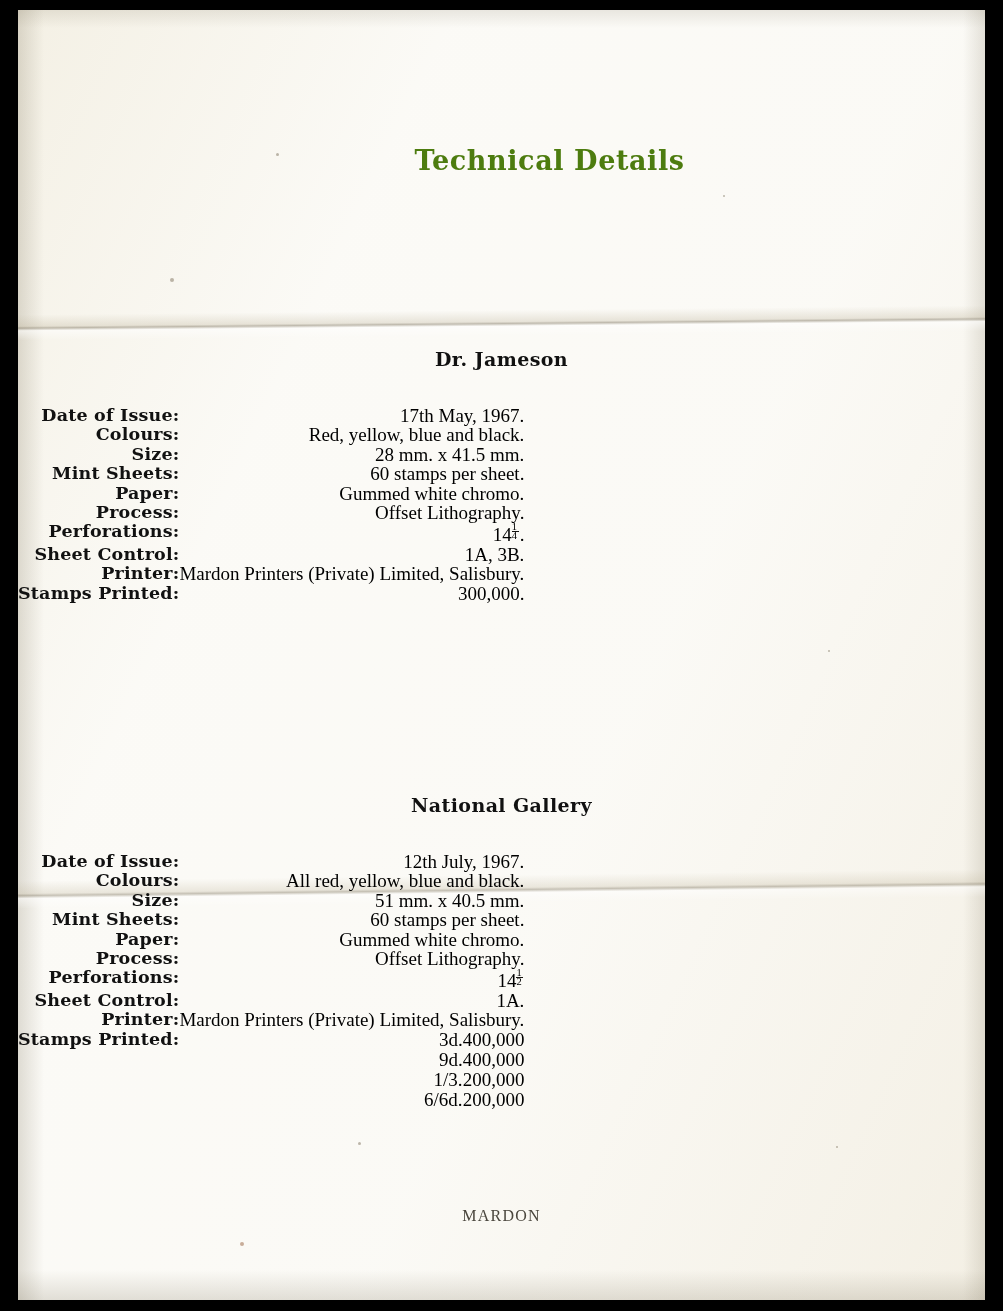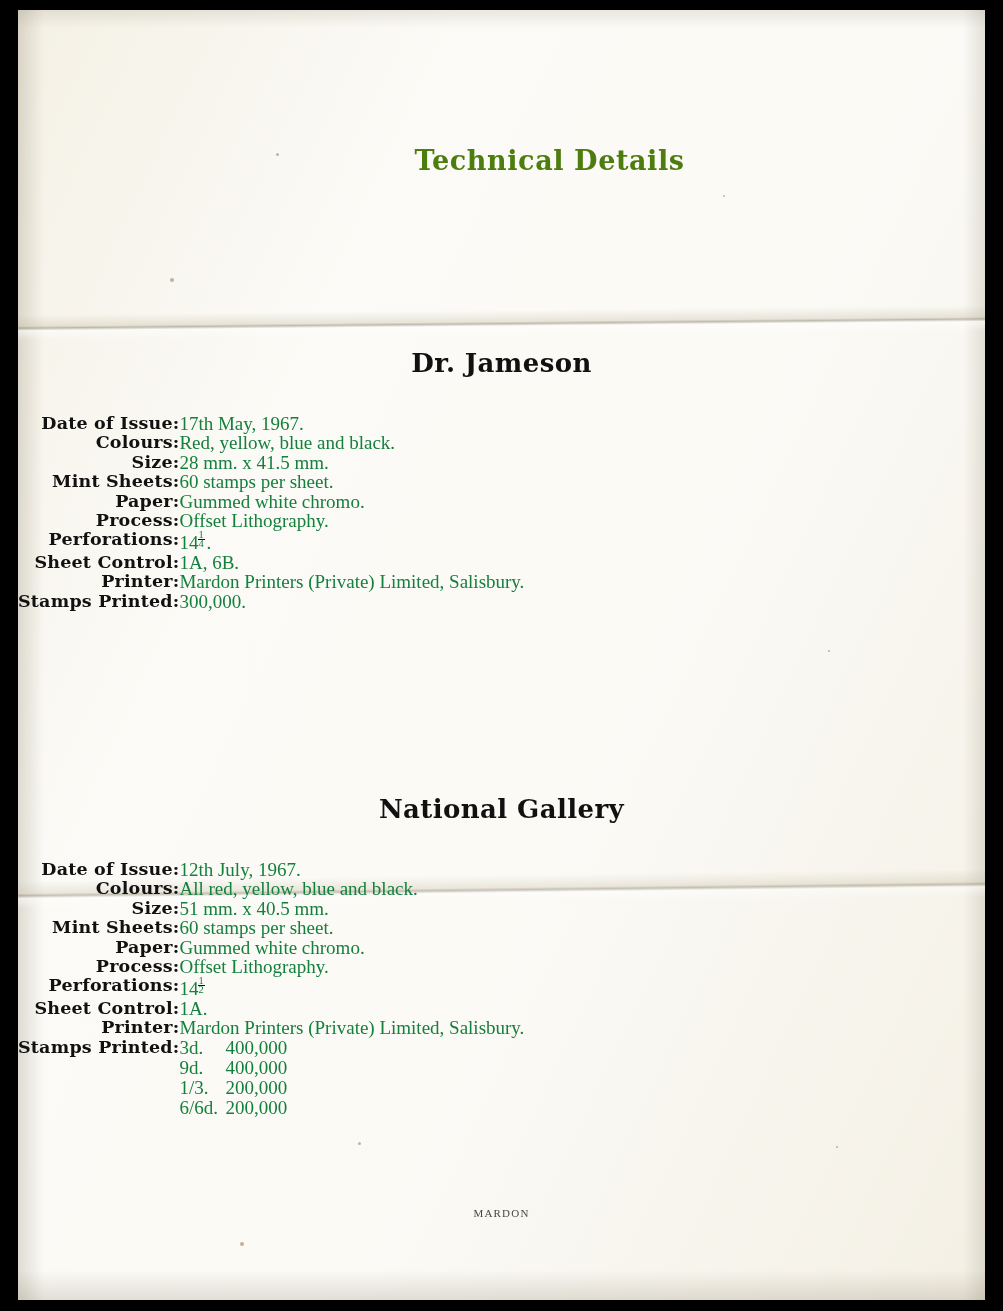--- a/index.html
+++ b/index.html
@@ -90,21 +90,21 @@
 
   .section {
     position: absolute;
     left: 0;
     width: 100%;
   }
   .section-title {
     text-align: center;
     font-family: "DejaVu Serif", serif;
     font-weight: bold;
-    font-size: 26px;
+    font-size: 19px;
     letter-spacing: 0.4px;
     color: #111;
   }
 
   table.specs {
     border-collapse: collapse;
     margin-top: 36px;
     font-size: 18.5px;
     color: #1a1a1a;
   }
@@ -117,24 +117,24 @@
   td.label {
     text-align: right;
     font-family: "DejaVu Serif", serif;
     font-weight: bold;
     font-size: 17.5px;
     letter-spacing: 0.2px;
     padding-right: 22px;
     color: #111;
   }
   td.value {
-    text-align: left;
+    text-align: right;
     font-family: "Liberation Serif", serif;
     font-size: 19px;
-    color: #15803d;
+    color: #000000;
   }
   .frac {
     display: inline-block;
     position: relative;
     width: 8px;
     height: 19px;
     vertical-align: baseline;
   }
   .frac sup, .frac sub {
     position: absolute;
@@ -156,21 +156,21 @@
   .multi-line div { line-height: 20px; }
   .multi-line .dn { display: inline-block; width: 46px; }
 
   .footer-mark {
     position: absolute;
     top: 1197px;
     left: 0;
     width: 100%;
     text-align: center;
     font-family: "Liberation Serif", serif;
-    font-size: 11px;
+    font-size: 16px;
     letter-spacing: 1.2px;
     color: #4a463d;
   }
 </style>
 </head>
 <body>
 
 <div id="page">
   <div class="paper-tint"></div>
   <div class="edge-shade"></div>
@@ -214,21 +214,21 @@
         <tr>
           <td class="label">Process:</td>
           <td class="value">Offset Lithography.</td>
         </tr>
         <tr>
           <td class="label">Perforations:</td>
           <td class="value"><span>14</span><span class="frac"><sup>1</sup><span class="bar"></span><sub>4</sub></span><span>.</span></td>
         </tr>
         <tr>
           <td class="label">Sheet Control:</td>
-          <td class="value">1A, 6B.</td>
+          <td class="value">1A, 3B.</td>
         </tr>
         <tr>
           <td class="label">Printer:</td>
           <td class="value">Mardon Printers (Private) Limited, Salisbury.</td>
         </tr>
         <tr>
           <td class="label">Stamps Printed:</td>
           <td class="value">300,000.</td>
         </tr>
       </tbody>

